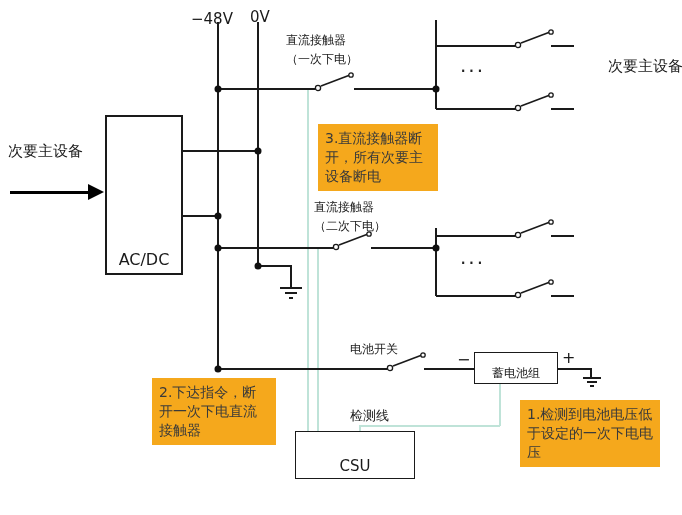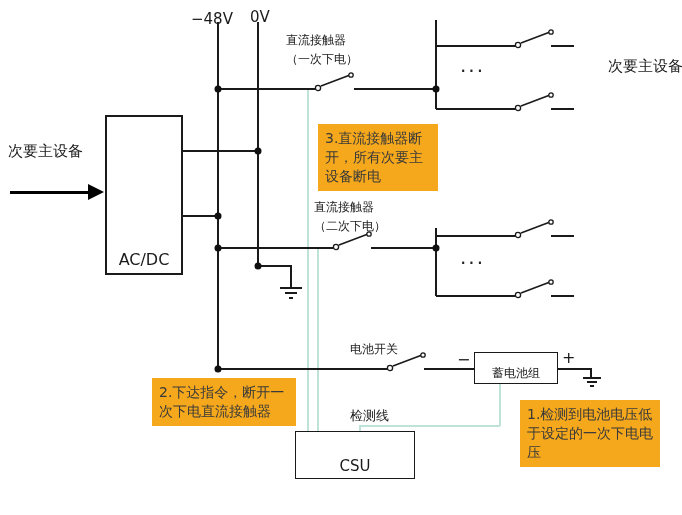--- a/index.html
+++ b/index.html
@@ -150,17 +150,17 @@
   <div class="dot" style="left:218px;top:89px"></div>
   <div class="dot" style="left:436px;top:89px"></div>
   <div class="dot" style="left:258px;top:151px"></div>
   <div class="dot" style="left:218px;top:216px"></div>
   <div class="dot" style="left:218px;top:248px"></div>
   <div class="dot" style="left:436px;top:248px"></div>
   <div class="dot" style="left:258px;top:266px"></div>
   <div class="dot" style="left:218px;top:369px"></div>
 
   <div class="callout" style="left:318px;top:124px;width:120px">3.直流接触器断开，所有次要主设备断电</div>
-  <div class="callout" style="left:152px;top:378px;width:144px">2.下达指令，断开一次下电直流接触器</div>
+  <div class="callout" style="left:152px;top:378px;width:124px">2.下达指令，断开一次下电直流接触器</div>
   <div class="callout" style="left:520px;top:400px;width:140px">1.检测到电池电压低于设定的一次下电电压</div>
 
 
 </div>
 
 </body></html>

